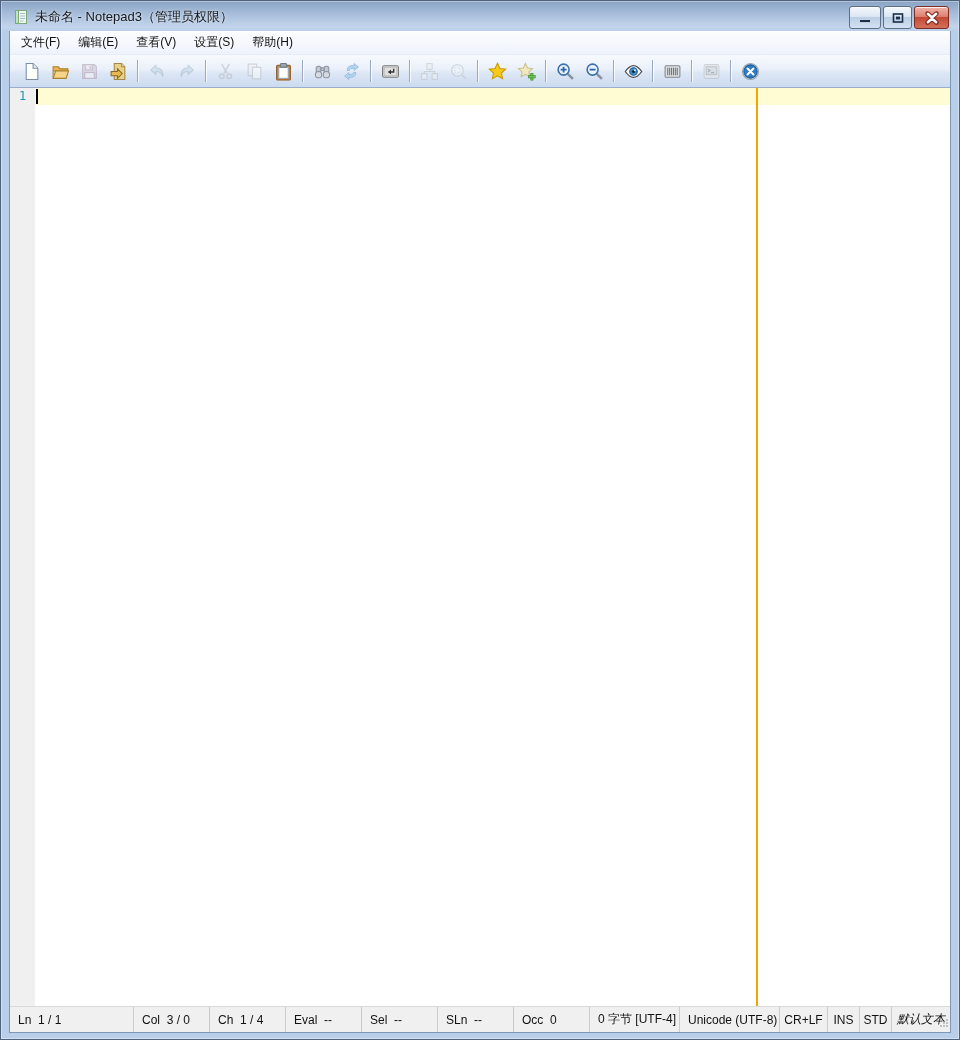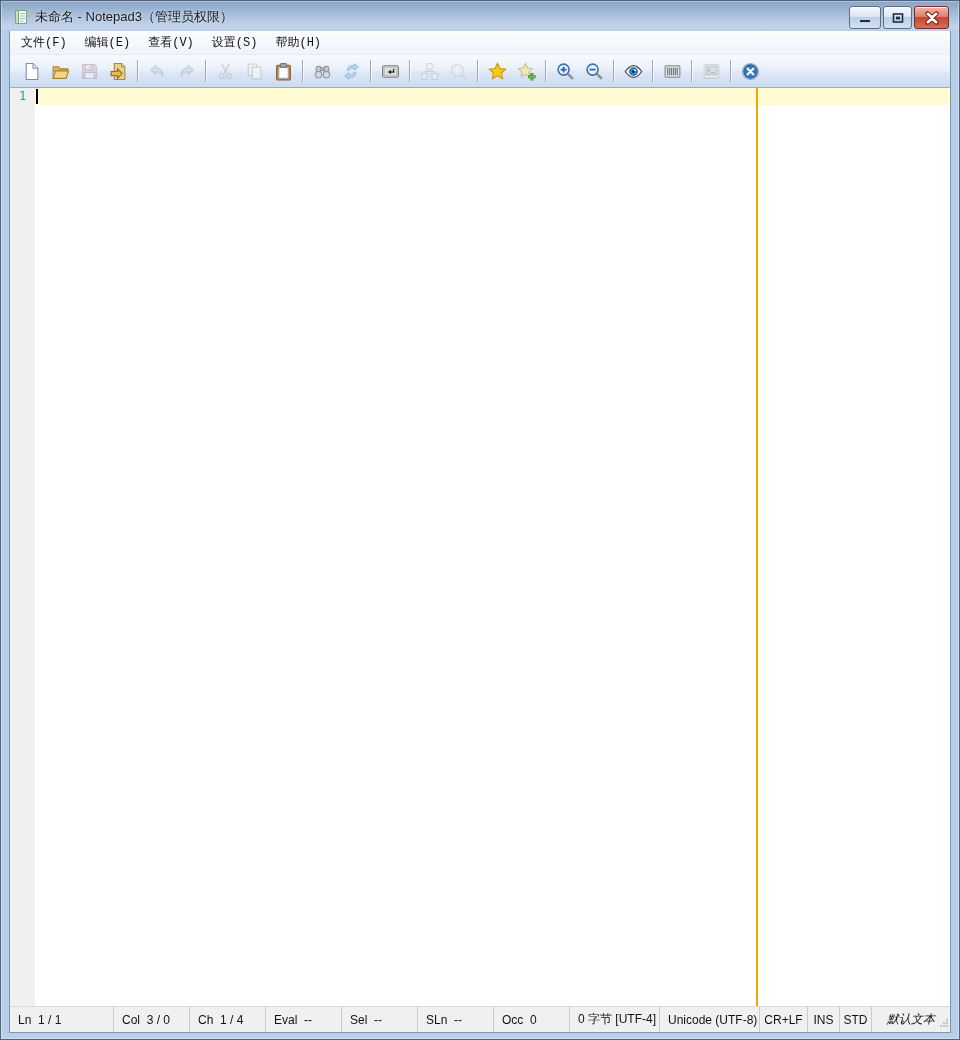--- a/index.html
+++ b/index.html
@@ -22,21 +22,21 @@
     box-shadow:inset 0 1px 0 rgba(255,255,255,.8);
     display:flex;align-items:center;justify-content:center;cursor:default;}
   .winbtn.min{width:30px}.winbtn.max{width:27px}
   .winbtn.close{width:33px;border-color:#7c2d22;
     background:linear-gradient(180deg,#f0b4aa 0%,#dd8372 45%,#c24a35 50%,#d4705a 100%);}
   
   .content{flex:1 1 auto;display:flex;flex-direction:column;background:#fff;min-height:0;
     border:1px solid #7d96b4;border-top:none;}
   
   .menubar{flex:0 0 22px;display:flex;align-items:center;background:linear-gradient(#fdfdfe,#eef3fb);
-    font-size:12px;color:#111;padding-left:2px;font-family:Liberation Mono, monospace;}
+    font-size:12px;color:#111;padding-left:2px;}
   .menu-item{padding:3px 9px;white-space:nowrap;}
   
   .toolbar{flex:0 0 32px;display:flex;align-items:center;padding-left:8px;
     background:linear-gradient(180deg,#f7fafd 0%,#eaf0fa 45%,#dde7f5 55%,#ccdbf0 100%);
     border-top:1px solid #e6edf8;border-bottom:1px solid #98aecb;}
   .tbtn{width:26px;height:26px;display:flex;align-items:center;justify-content:center;border-radius:3px;margin-right:3px;}
   .tbtn svg{width:19px;height:19px;display:block;}
   .tbtn.disabled{opacity:.55;filter:saturate(.55);}
   .tsep{width:1px;height:22px;background:#9aa9bd;box-shadow:1px 0 0 rgba(255,255,255,.8);margin:0 6px 0 3px;}
   
@@ -45,21 +45,21 @@
     font-family:"DejaVu Sans Mono","Liberation Mono",monospace;font-size:12px;color:#2b91af;line-height:17px;}
   .textarea{flex:1 1 auto;position:relative;}
   .current-line{height:17px;background:#fffbd2;position:relative;}
   .caret{position:absolute;left:1px;top:1px;width:1.5px;height:15px;background:#000;}
   .longline-mark{position:absolute;left:746px;top:0;bottom:0;width:1.5px;background:#f0a800;}
   
   .statusbar{flex:0 0 25px;display:flex;align-items:stretch;background:#f0f0f0;
     border-top:1px solid #d9d9d9;font-size:12px;color:#111;}
   .scell{display:flex;align-items:center;border-right:1px solid #cbcbcb;box-sizing:border-box;
     padding-left:8px;white-space:pre;overflow:hidden;}
-  .cell-line{width:104px}.cell-column{width:76px}.cell-character{width:76px}
+  .cell-line{width:124px}.cell-column{width:76px}.cell-character{width:76px}
   .cell-eval{width:76px}.cell-selection{width:76px}.cell-selected-lines{width:76px}
   .cell-occurrences{width:76px}.cell-size{width:90px}.cell-encoding{width:100px}
   .cell-eol{width:48px;justify-content:center;padding-left:0}
   .cell-overtype{width:32px;justify-content:center;padding-left:0}
   .cell-case{width:32px;justify-content:center;padding-left:0}
   .cell-scheme{flex:1;justify-content:center;padding-left:0;border-right:none;position:relative;font-style:italic;}
   .grip{position:absolute;right:1px;bottom:1px;}
 </style>
 </head>
 <body>

